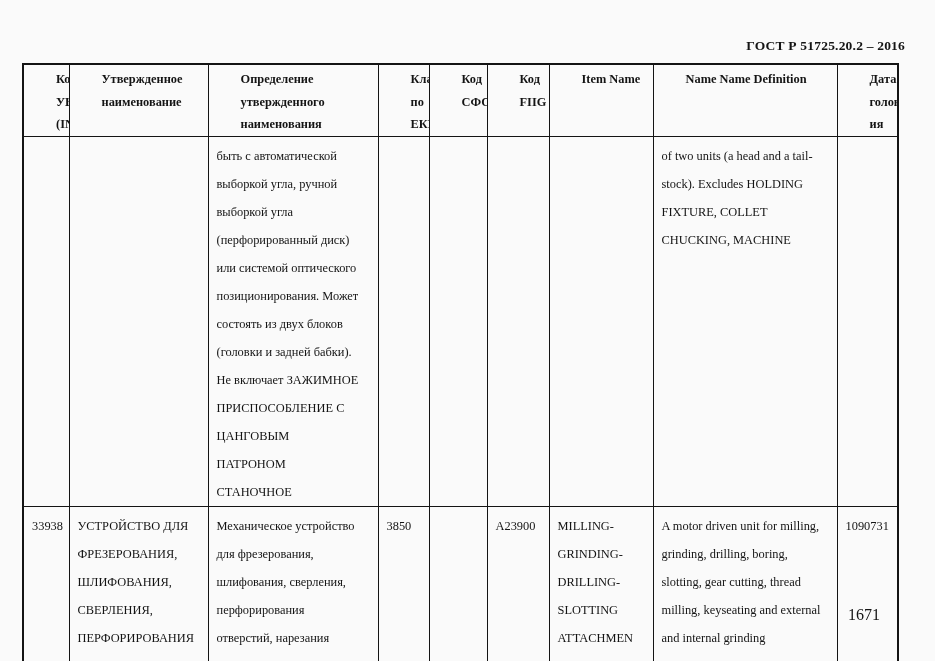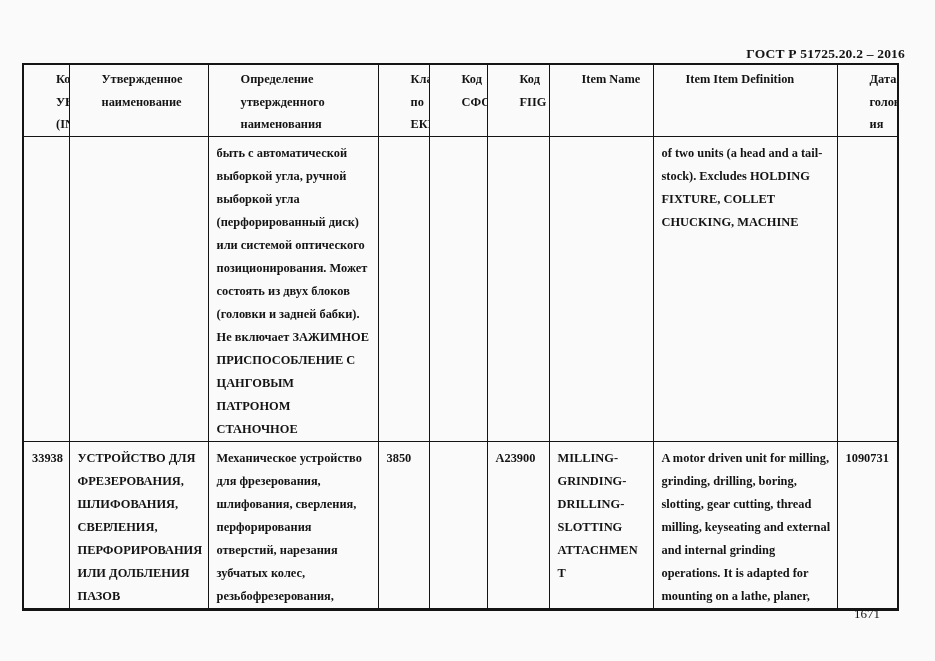--- a/index.html
+++ b/index.html
@@ -8,44 +8,43 @@
     background:#fafafa;
     font-family:"Liberation Serif","DejaVu Serif",serif;
     color:#141414;
   }
   .page { position:relative; width:935px; height:661px; overflow:hidden; }
 
   .doc-number {
     position:absolute; top:38px; right:30px;
     font-weight:bold; font-size:13.5px; letter-spacing:0.2px;
     white-space:pre;
-    margin-top:8px;
   }
 
   table.grid {
     position:absolute; left:22px; top:63px; width:875px;
     border-collapse:collapse; table-layout:fixed;
     border:2px solid #141414; border-bottom-width:3px;
   }
   .grid th, .grid td {
     border:1.5px solid #141414;
     vertical-align:top; text-align:left;
     padding:3px 6px 0 8px;
     white-space:pre; overflow:hidden;
     font-size:12.4px;
   }
   .grid th { font-weight:bold; line-height:22.5px;padding-left:32px; }
-  .grid td { font-weight:bold; line-height:23px; padding-top:5px; }
+  .grid td { font-weight:normal; line-height:28px; padding-top:5px; }
   thead tr   { height:70px;  }
   tr.row-cont{ height:304px; }
   tr.row-main{ height:167px; }
 
   .page-number {
     position:absolute; top:606px; right:55px;
-    font-size:13px;
+    font-size:16px;
   }
 </style>
 </head>
 <body>
 
 <div class="page">
 
   <div class="doc-number">ГОСТ Р 51725.20.2 – 2016</div>
 
   <table class="grid">
@@ -71,21 +70,21 @@
 утвержденного
 наименования</th>
         <th>Класс
 по
 ЕКПС</th>
         <th>Код
 СФО</th>
         <th>Код
 FIIG</th>
         <th>Item Name</th>
-        <th>Item Item Definition</th>
+        <th>Name Name Definition</th>
         <th>Дата
 головки
 ия</th>
       </tr>
     </thead>
     <tbody>
       <tr class="row-cont">
         <td></td>
         <td></td>
         <td>быть с автоматической

